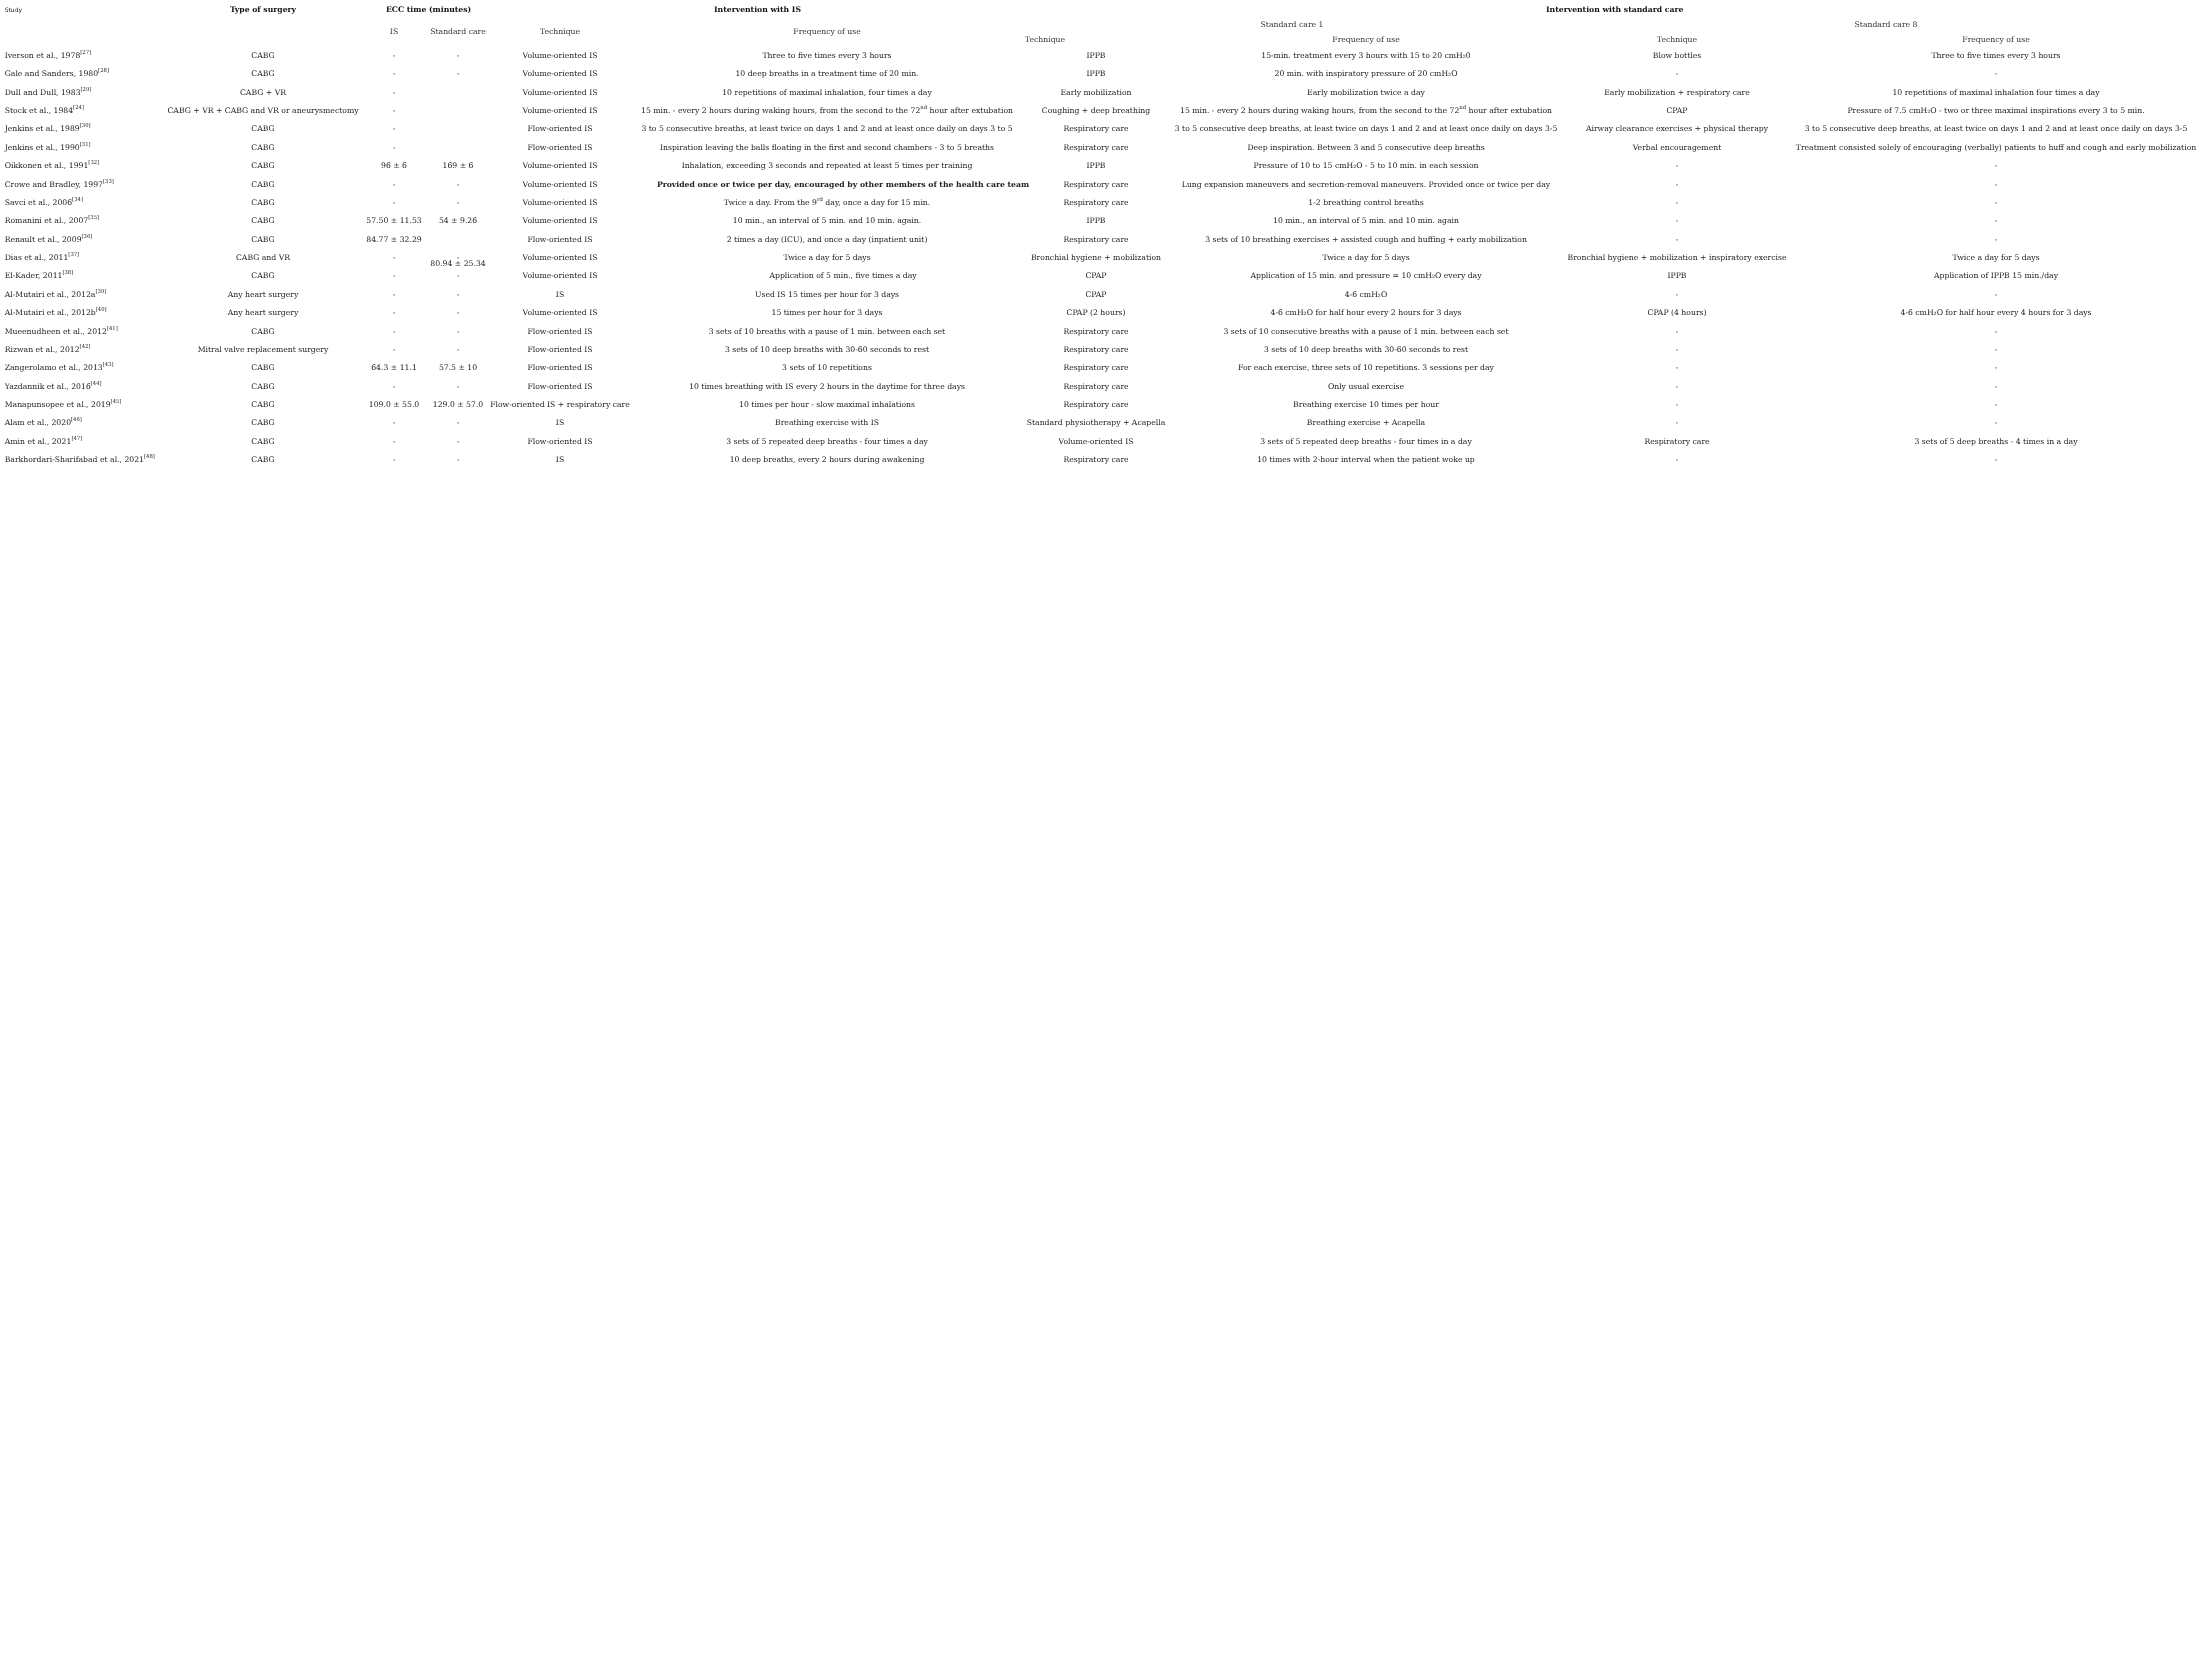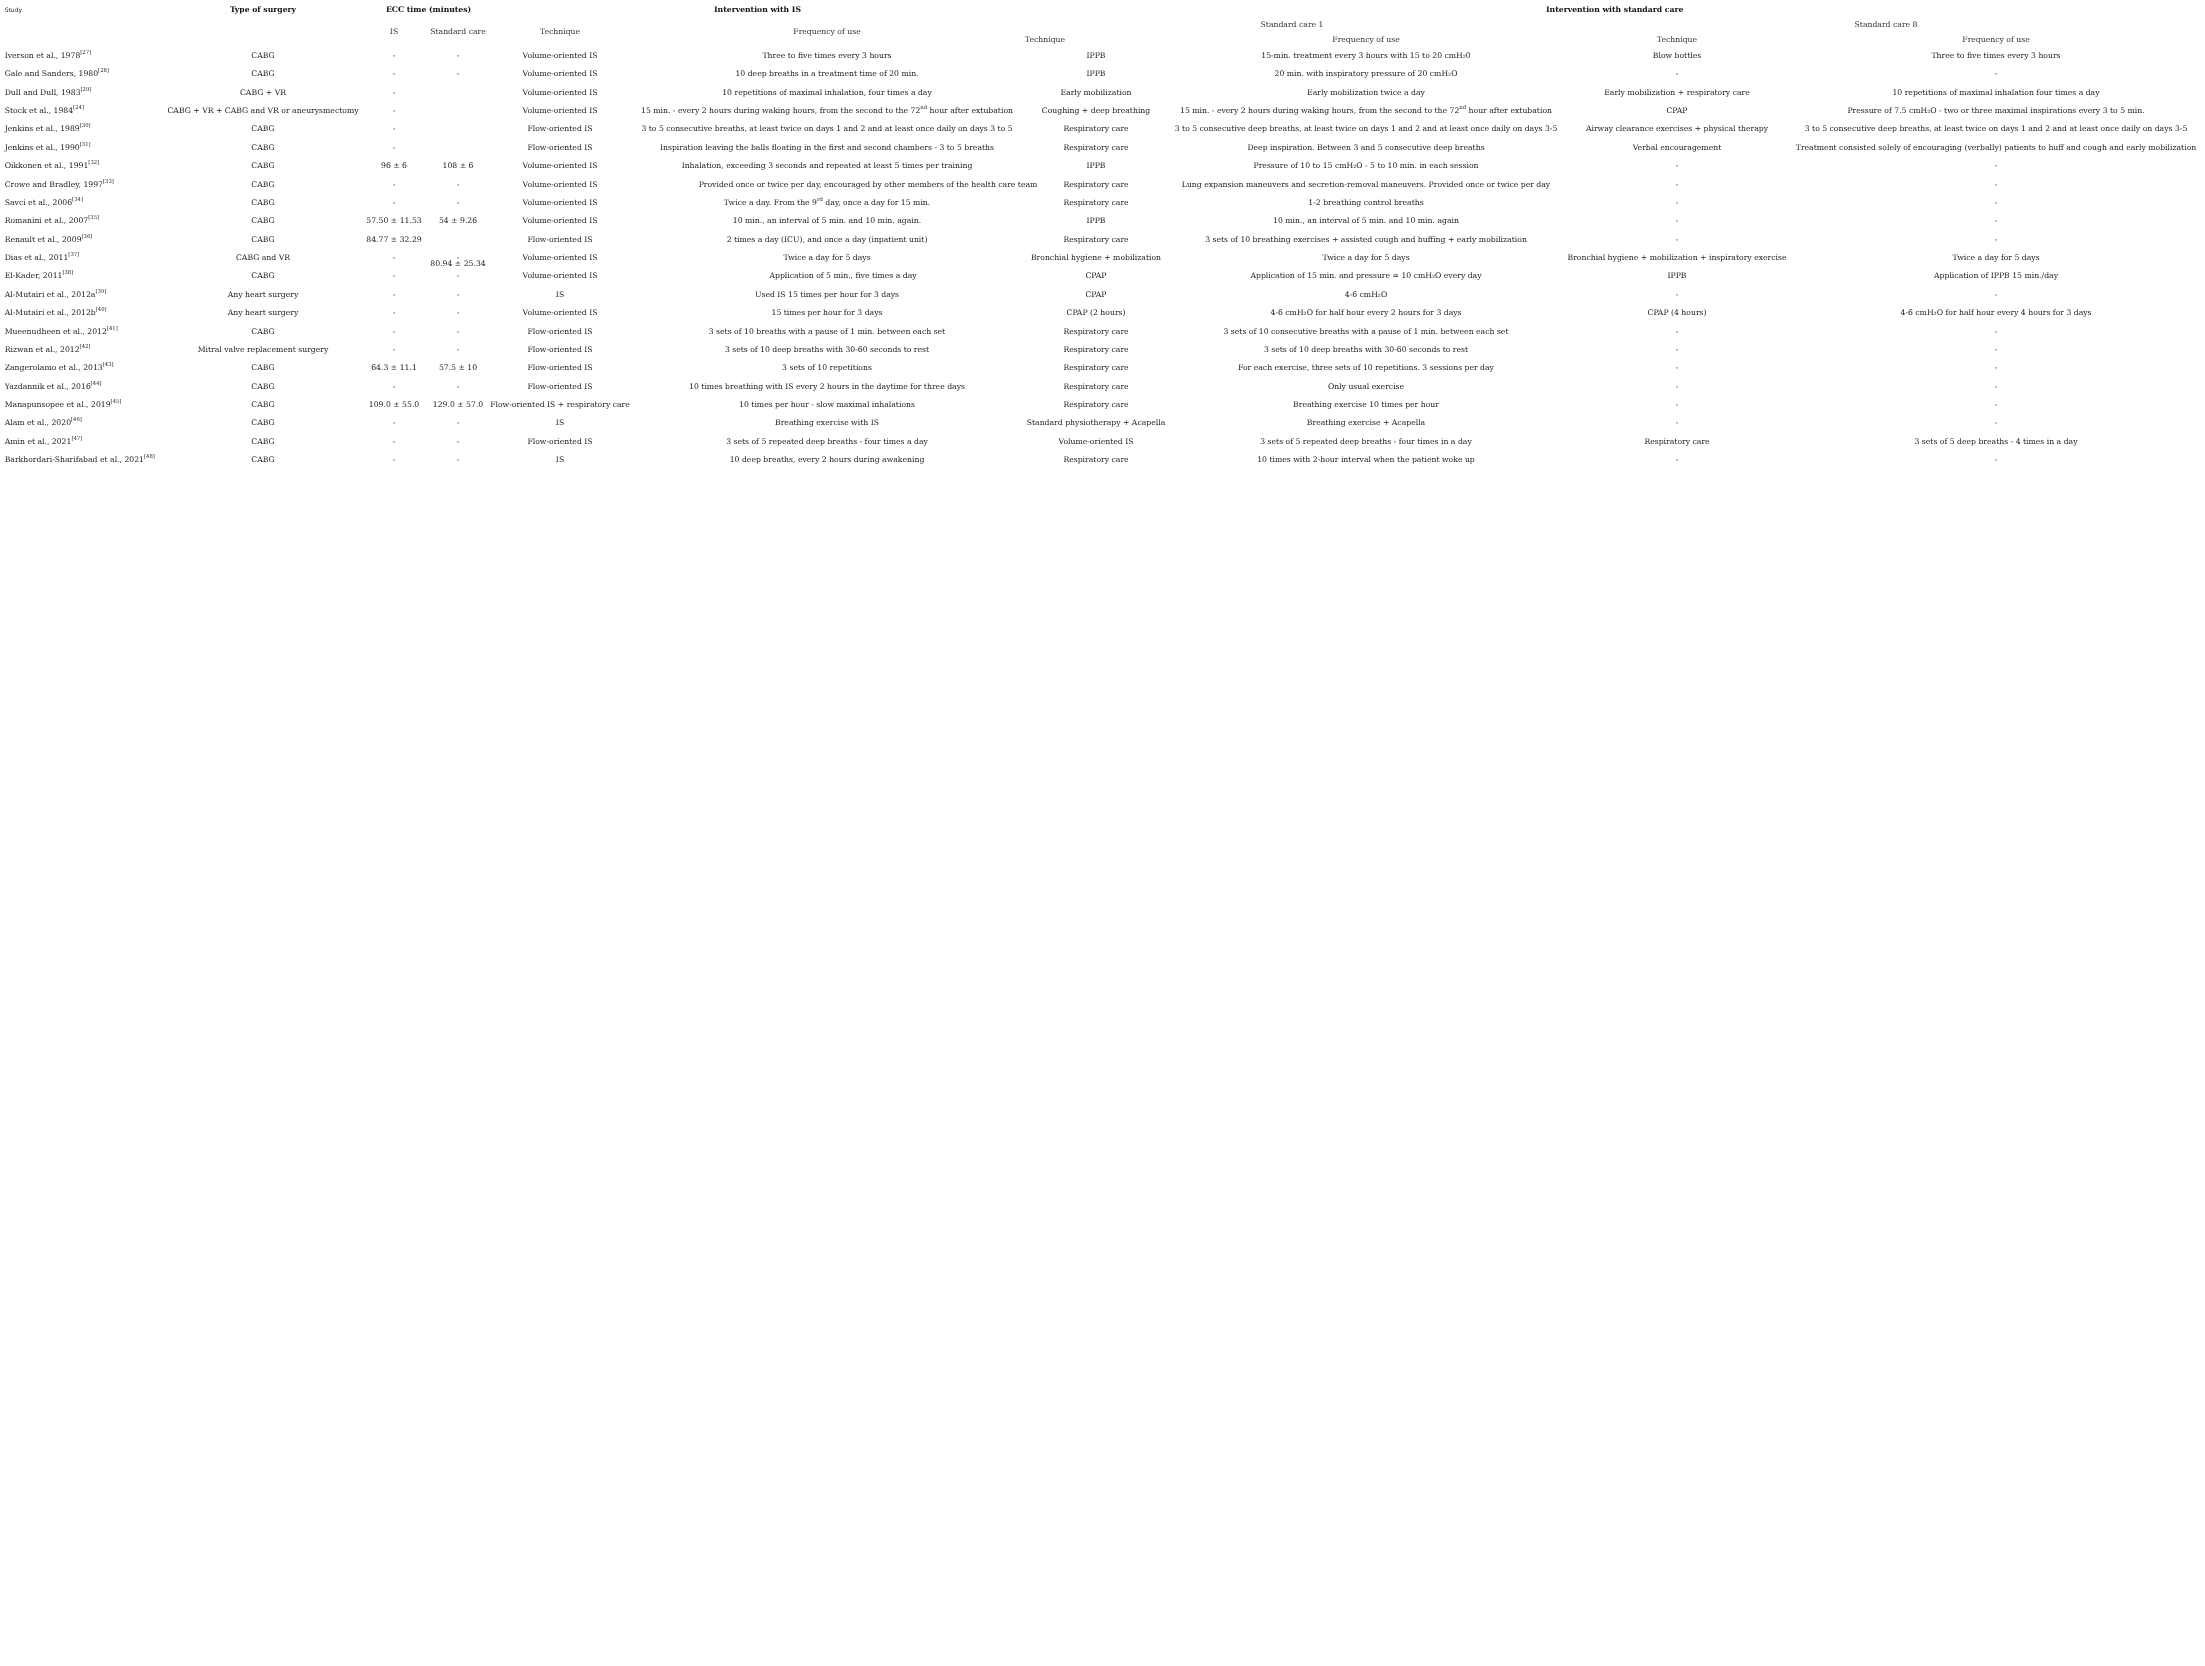--- a/index.html
+++ b/index.html
@@ -109,35 +109,35 @@
       <div class="cell cc" style="left: 827px;">Inspiration leaving the balls floating in the first and second chambers - 3 to 5 breaths</div>
       <div class="cell cc" style="left: 1096px;">Respiratory care</div>
       <div class="cell cc" style="left: 1366px;">Deep inspiration. Between 3 and 5 consecutive deep breaths</div>
       <div class="cell cc" style="left: 1677px;">Verbal encouragement</div>
       <div class="cell cc" style="left: 1996px;">Treatment consisted solely of encouraging (verbally) patients to huff and cough and early mobilization</div>
     </div>
     <div class="row" style="top: 161px;">
       <div class="cell" style="left: 4.7px;"><span>Oikkonen et al., 1991</span><sup>[32]</sup></div>
       <div class="cell cc" style="left: 263px;">CABG</div>
       <div class="cell cc" style="left: 394px;">96 ± 6</div>
-      <div class="cell cc" style="left: 458px;">108 ± 6</div>
+      <div class="cell cc" style="left: 458px;">169 ± 6</div>
       <div class="cell cc" style="left: 560px;">Volume-oriented IS</div>
       <div class="cell cc" style="left: 827px;">Inhalation, exceeding 3 seconds and repeated at least 5 times per training</div>
       <div class="cell cc" style="left: 1096px;">IPPB</div>
       <div class="cell cc" style="left: 1366px;">Pressure of 10 to 15 cmH₂O - 5 to 10 min. in each session</div>
       <div class="cell cc" style="left: 1677px;">-</div>
       <div class="cell cc" style="left: 1996px;">-</div>
     </div>
     <div class="row" style="top: 180px;">
       <div class="cell" style="left: 4.7px;"><span>Crowe and Bradley, 1997</span><sup>[33]</sup></div>
       <div class="cell cc" style="left: 263px;">CABG</div>
       <div class="cell cc" style="left: 394px;">-</div>
       <div class="cell cc" style="left: 458px;">-</div>
       <div class="cell cc" style="left: 560px;">Volume-oriented IS</div>
-      <div class="cell cc" style="left: 868px;">Provided once or twice per day, encouraged by other members of the health care team</div>
+      <div class="cell cc" style="left: 843px; font-weight: bold;">Provided once or twice per day, encouraged by other members of the health care team</div>
       <div class="cell cc" style="left: 1096px;">Respiratory care</div>
       <div class="cell cc" style="left: 1366px;">Lung expansion maneuvers and secretion-removal maneuvers. Provided once or twice per day</div>
       <div class="cell cc" style="left: 1677px;">-</div>
       <div class="cell cc" style="left: 1996px;">-</div>
     </div>
     <div class="row" style="top: 198px;">
       <div class="cell" style="left: 4.7px;"><span>Savci et al., 2006</span><sup>[34]</sup></div>
       <div class="cell cc" style="left: 263px;">CABG</div>
       <div class="cell cc" style="left: 394px;">-</div>
       <div class="cell cc" style="left: 458px;">-</div>

